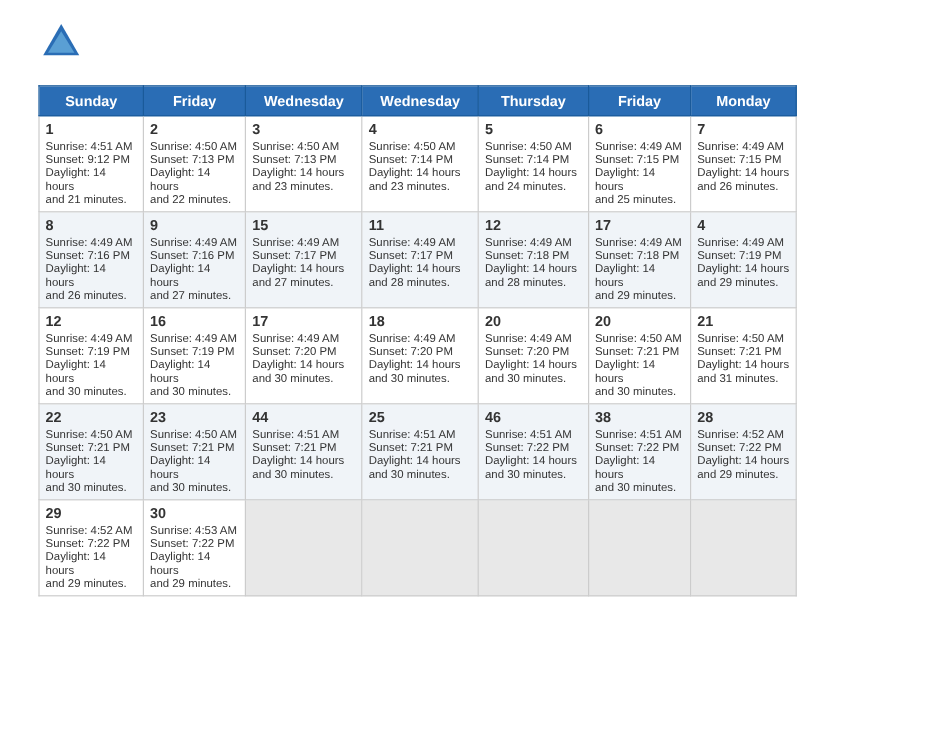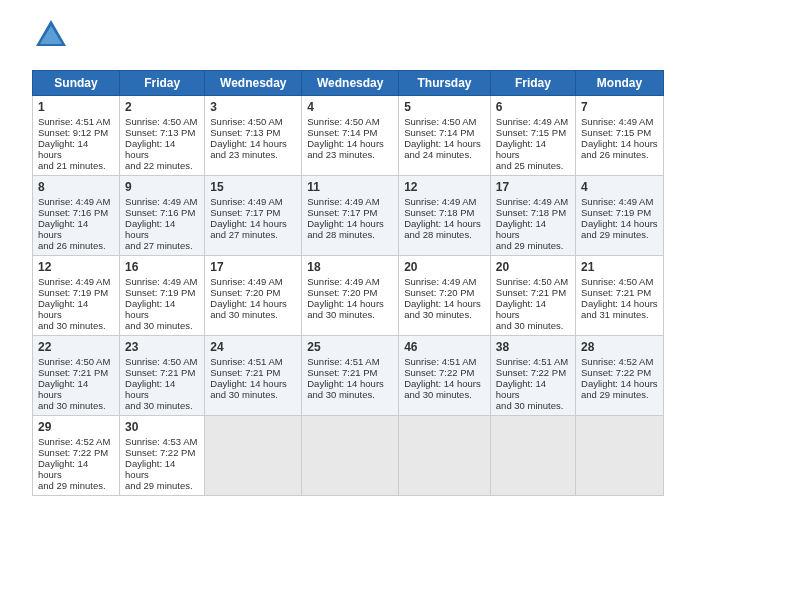--- a/index.html
+++ b/index.html
@@ -287,21 +287,21 @@
     <span>and 30 minutes.</span>
   </td>
           <td>
     <span class="day-number">23</span>
     <span>Sunrise: 4:50 AM</span><br>
     <span>Sunset: 7:21 PM</span><br>
     <span>Daylight: 14 hours</span><br>
     <span>and 30 minutes.</span>
   </td>
           <td>
-    <span class="day-number">24</span>
+    <span class="day-number">44</span>
     <span>Sunrise: 4:51 AM</span><br>
     <span>Sunset: 7:21 PM</span><br>
     <span>Daylight: 14 hours</span><br>
     <span>and 30 minutes.</span>
   </td>
           <td>
     <span class="day-number">25</span>
     <span>Sunrise: 4:51 AM</span><br>
     <span>Sunset: 7:21 PM</span><br>
     <span>Daylight: 14 hours</span><br>

